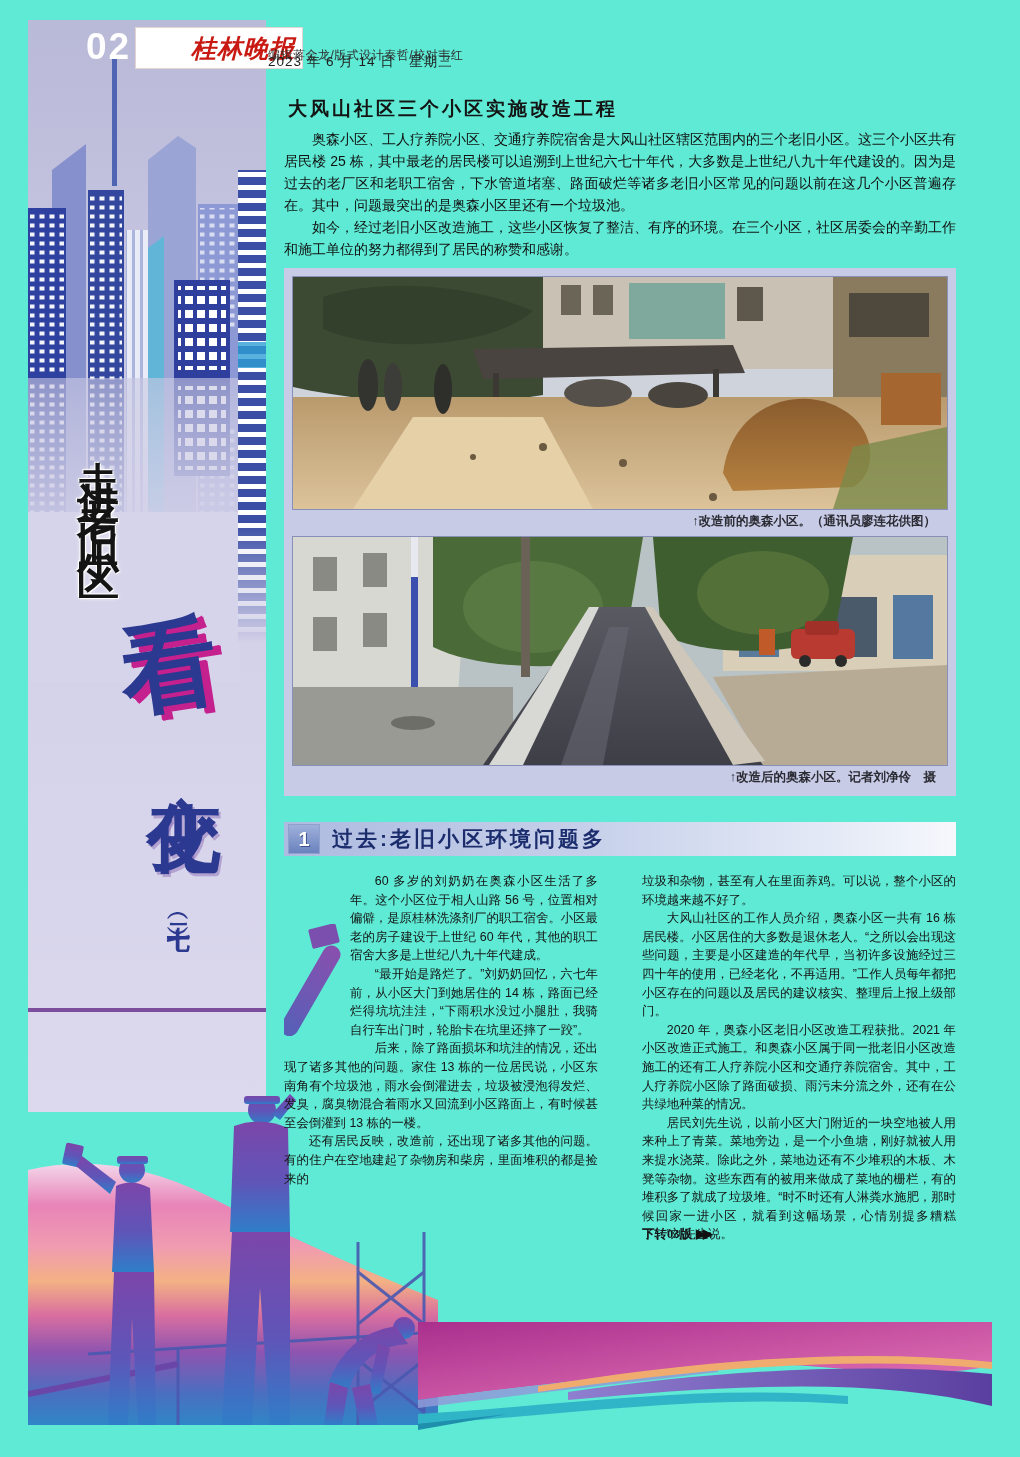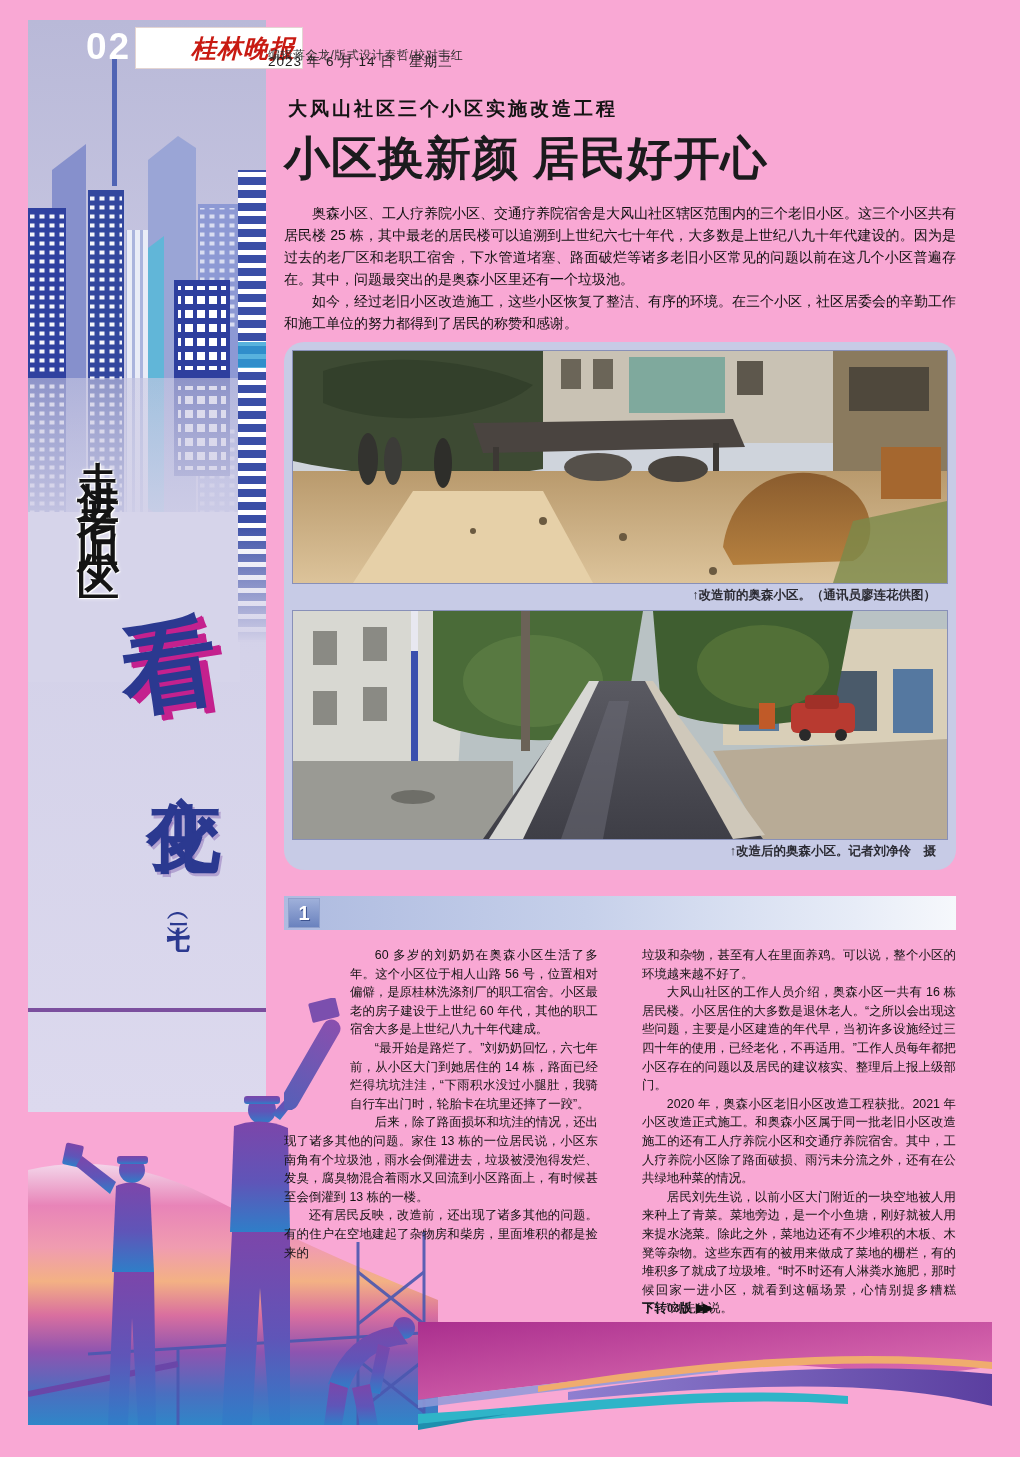--- a/index.html
+++ b/index.html
@@ -1,16 +1,16 @@
 <!DOCTYPE html>
 <html><head>
 <meta charset="utf-8">
 <style>
   html,body{margin:0;padding:0;background:#ffffff;}
-  .page{position:relative;width:1020px;height:1457px;margin:0 auto;background:#f9a8d4;overflow:hidden;
+  .page{position:relative;width:1020px;height:1457px;margin:0 auto;background:#5eead4;overflow:hidden;
         font-family:"Liberation Sans","DejaVu Sans",sans-serif;color:#161616;}
   
   .left-panel{position:absolute;left:28px;top:20px;width:238px;height:1092px;
     background:linear-gradient(180deg,#b9b9d8 0%,#c8c7e2 28%,#d4d2e9 58%,#dcd9ee 100%);}
   .skyline{position:absolute;left:0;top:22px;}
   .page-num{position:absolute;left:58px;top:6px;font-size:37px;font-weight:800;color:#ffffff;letter-spacing:2px;}
   .masthead-box{position:absolute;left:108px;top:8px;width:118px;height:40px;background:#ffffff;
     box-shadow:0 0 0 1px #e3d4d2;display:flex;align-items:center;justify-content:center;padding-left:48px;}
   .masthead-box span{font-size:25px;font-weight:900;font-style:italic;color:#c81a12;letter-spacing:1px;
     font-family:"Liberation Serif","DejaVu Serif",serif;}
@@ -27,21 +27,21 @@
     font-size:23px;font-weight:800;color:#2b3990;letter-spacing:2px;}
   .panel-divider{position:absolute;left:0;top:988px;width:238px;height:4px;background:#7b4f9e;}
   
   .dateline{position:absolute;left:268px;top:28px;font-size:13.5px;color:#1c1c1c;letter-spacing:1px;margin-top:25px;}
   .staffline{position:absolute;left:268px;top:47px;font-size:12px;color:#2d2d2d;letter-spacing:.5px;}
   
   .main{position:absolute;left:284px;top:96px;width:672px;z-index:2;}
   .kicker{font-size:19px;font-weight:700;letter-spacing:3px;color:#141414;margin:0 0 6px 4px;}
   .headline{font-size:46px;font-weight:900;letter-spacing:1px;color:#1b1b1d;margin:0 0 12px 0;white-space:nowrap;}
   .lead p{margin:0;font-size:14px;line-height:22px;text-align:justify;text-indent:2em;color:#111;}
-  .photo-panel{margin-top:8px;background:#c7cbe6;padding:8px;border-radius:20px;}
+  .photo-panel{margin-top:8px;background:#c7cbe6;padding:8px;}
   .photo{display:block;border:1px solid #8890b8;background:#9aa0c0;}
   .caption{height:22px;line-height:22px;text-align:right;padding-right:12px;
     font-size:12.5px;font-weight:700;color:#2b2b33;}
   .section-bar{margin-top:26px;height:34px;display:flex;align-items:center;
     background:linear-gradient(90deg,#aebbe0 0%,#c6d0ea 45%,#e7ecf7 85%,#f6f8fc 100%);}
   .num-box{width:30px;height:28px;margin-left:4px;display:flex;align-items:center;justify-content:center;
     background:linear-gradient(180deg,#9fb0da 0%,#6a82be 100%);border:1px solid #8fa0cc;
     color:#ffffff;font-size:20px;font-weight:800;text-shadow:1px 1px 0 #3c528f;}
   .section-title{margin-left:12px;font-size:21px;font-weight:800;letter-spacing:3px;color:#1c2d6e;}
   .columns{margin-top:16px;display:flex;gap:44px;}
@@ -113,21 +113,20 @@
     <div class="bianhua">变化</div>
     <div class="issue-no">（二十七）</div>
     <div class="panel-divider"></div>
   </div>
 
   <div class="dateline">2023 年 6 月 14 日　星期三</div>
   <div class="staffline">编辑蒋金龙/版式设计秦哲/校对韦红</div>
 
   <div class="main">
     <div class="kicker">大风山社区三个小区实施改造工程</div>
-    <div class="headline">小区换新颜  居民好开心</div>
     <div class="lead">
       <p>奥森小区、工人疗养院小区、交通疗养院宿舍是大风山社区辖区范围内的三个老旧小区。这三个小区共有居民楼 25 栋，其中最老的居民楼可以追溯到上世纪六七十年代，大多数是上世纪八九十年代建设的。因为是过去的老厂区和老职工宿舍，下水管道堵塞、路面破烂等诸多老旧小区常见的问题以前在这几个小区普遍存在。其中，问题最突出的是奥森小区里还有一个垃圾池。</p>
       <p>如今，经过老旧小区改造施工，这些小区恢复了整洁、有序的环境。在三个小区，社区居委会的辛勤工作和施工单位的努力都得到了居民的称赞和感谢。</p>
     </div>
 
     <div class="photo-panel">
       <svg class="photo" width="654" height="232" viewBox="0 0 654 232">
         <defs>
           <linearGradient id="dirt" x1="0" y1="0" x2="0" y2="1">
             <stop offset="0" stop-color="#b99a6d"></stop>
@@ -204,20 +203,21 @@
         <circle cx="512" cy="124" r="6" fill="#2a2a2a"></circle>
           <circle cx="548" cy="124" r="6" fill="#2a2a2a"></circle>
         <rect x="466" y="92" width="16" height="26" fill="#c05a28"></rect>
         <ellipse cx="120" cy="186" rx="22" ry="7" fill="#6e6e68"></ellipse>
       </svg>
       <div class="caption">↑改造后的奥森小区。记者刘净伶　摄</div>
     </div>
 
     <div class="section-bar">
       <div class="num-box">1</div>
+      <div class="section-title">过去:老旧小区环境问题多</div>
     </div>
 
     <div class="columns">
       <div class="col">
         <div class="arm-spacer">
           <svg width="58" height="112" viewBox="0 0 58 112">
             <defs>
               <linearGradient id="armG" x1="0" y1="0" x2="0" y2="1">
                 <stop offset="0" stop-color="#8a4fae"></stop>
                   <stop offset="1" stop-color="#5560b8"></stop>

